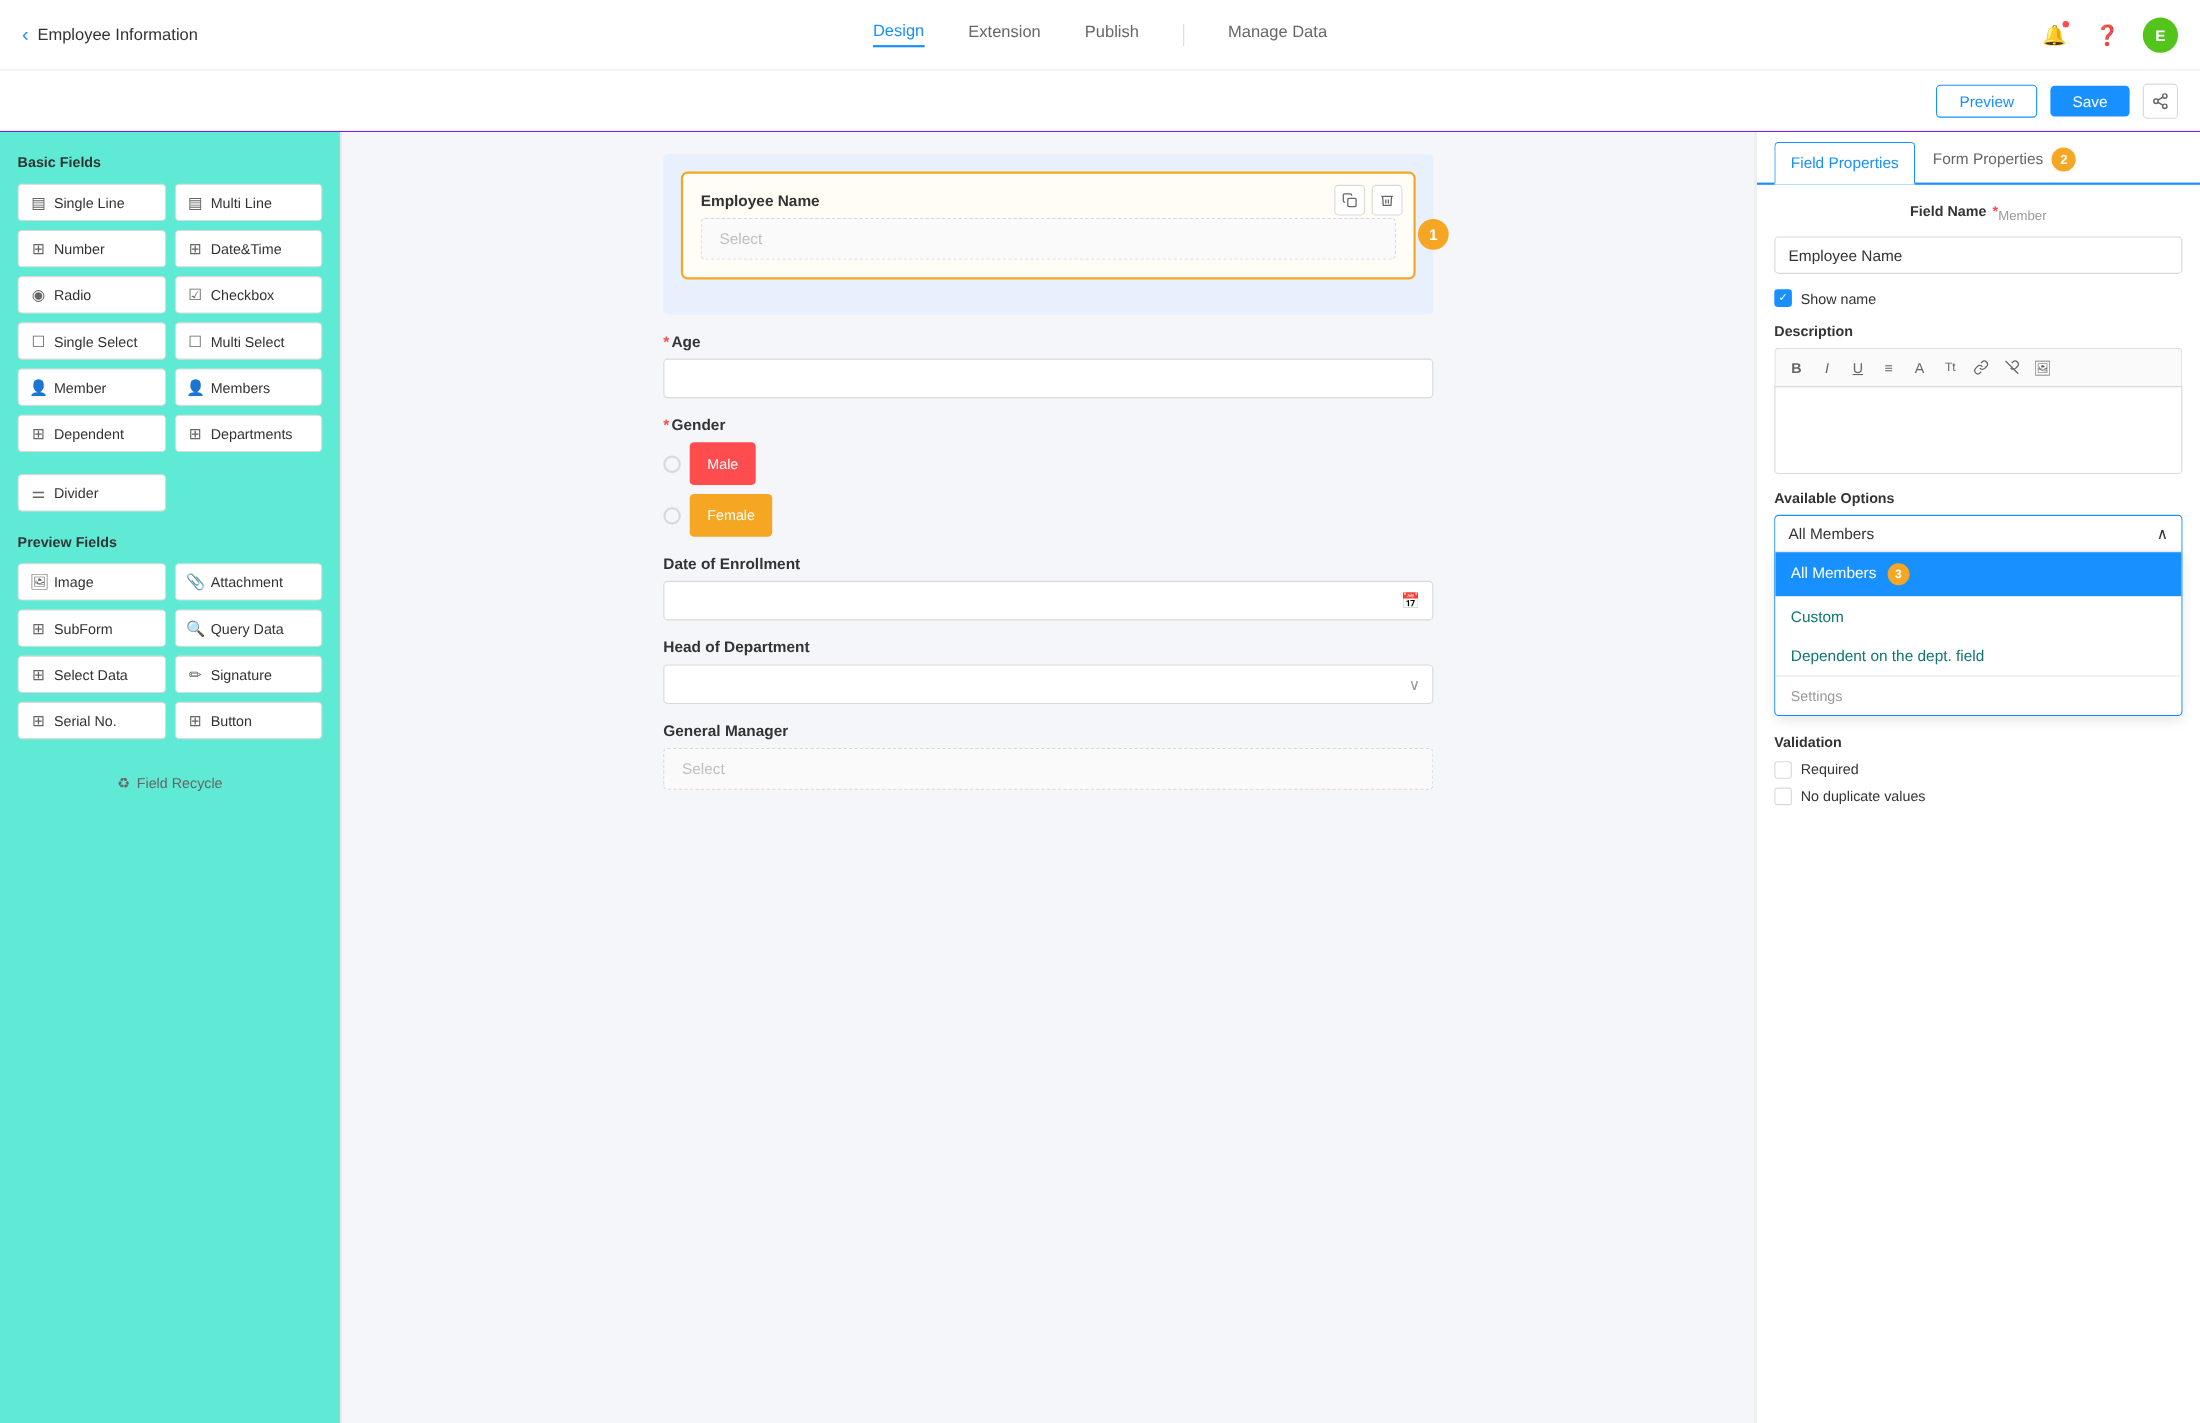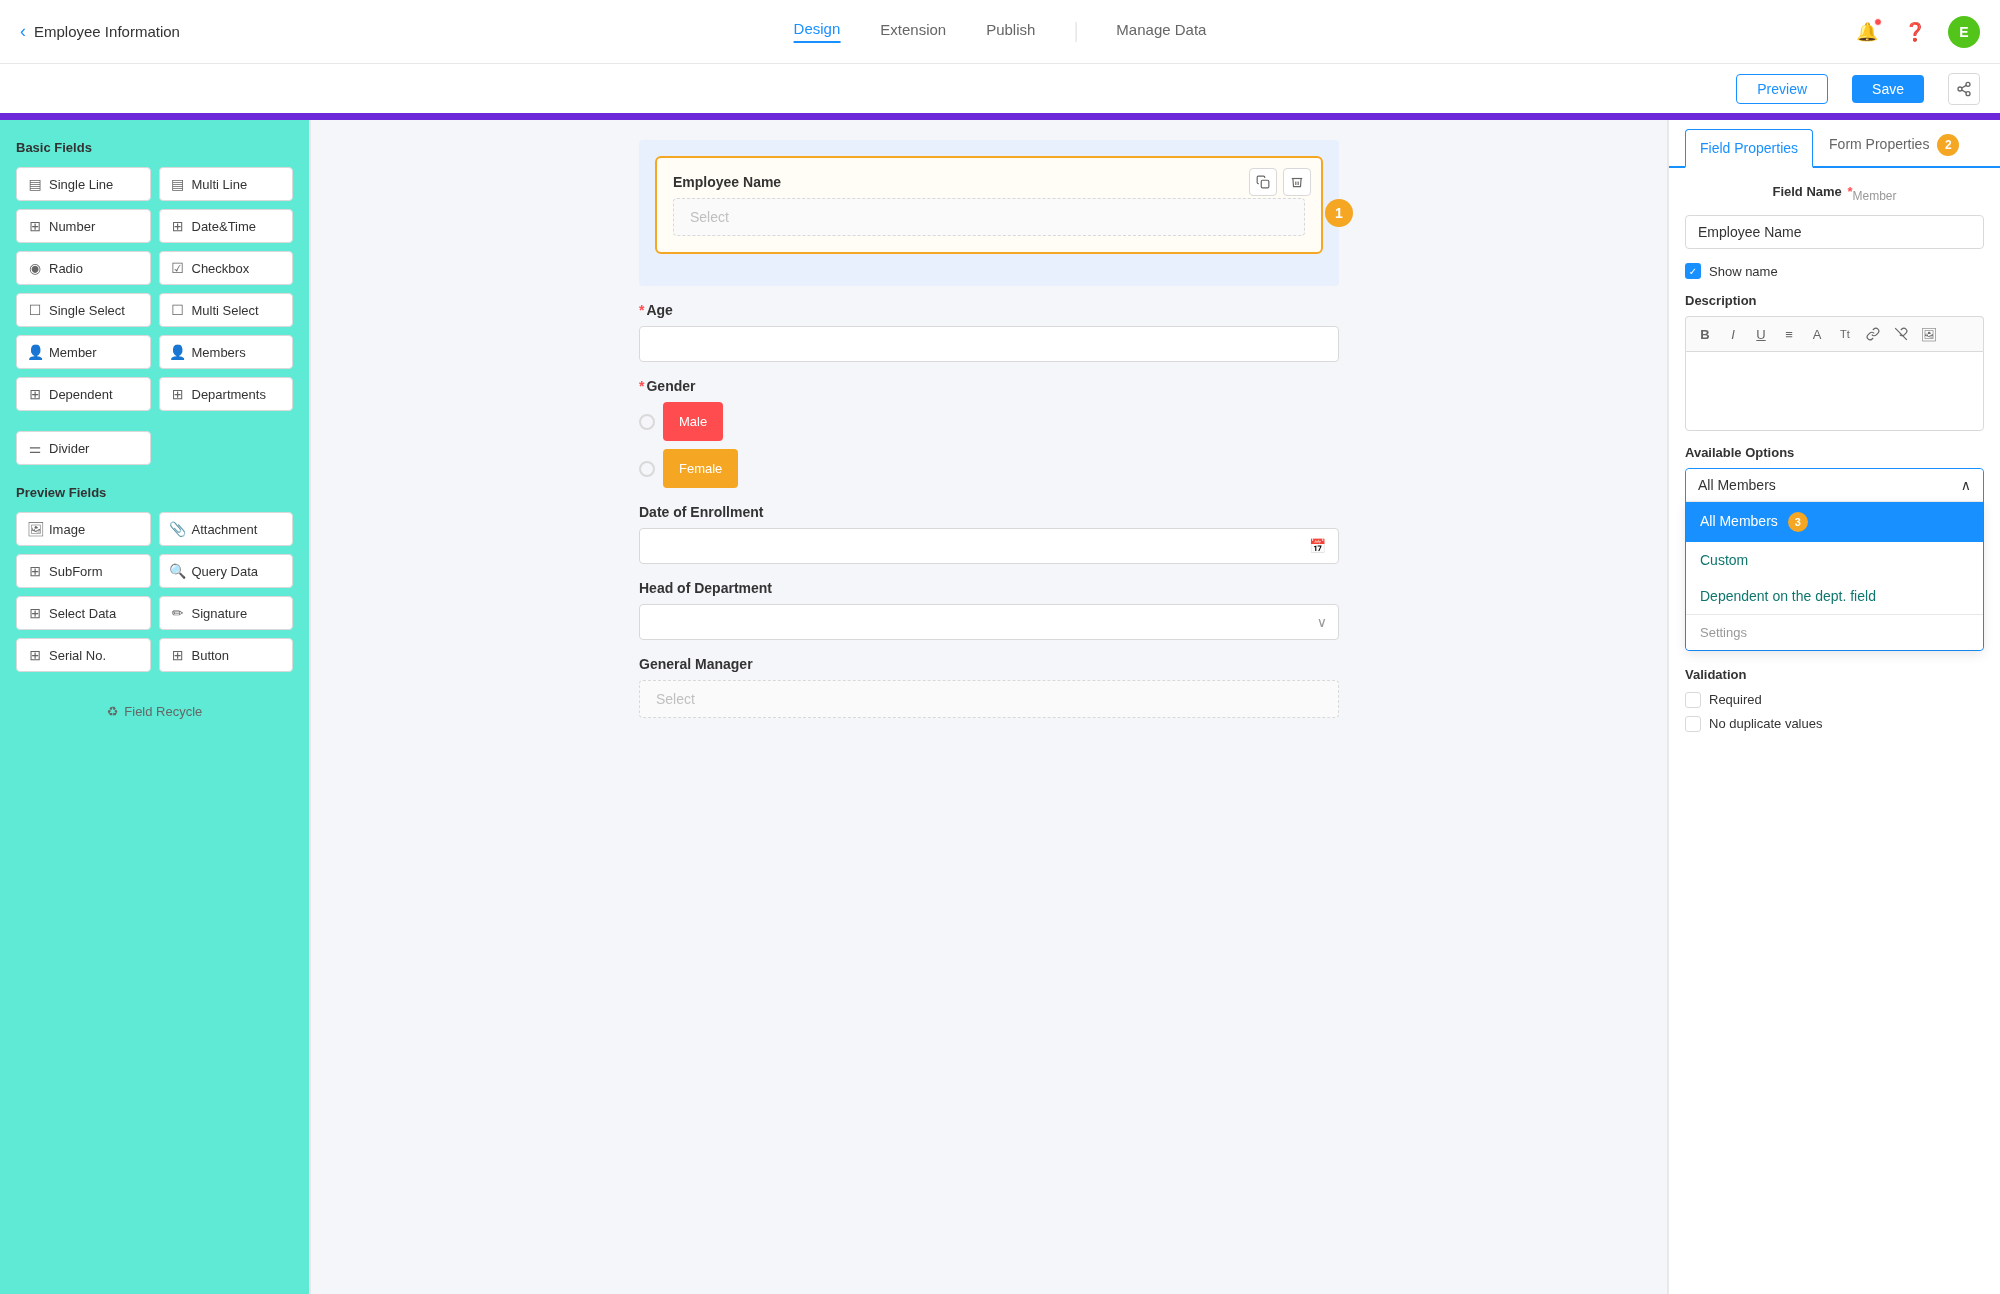--- a/index.html
+++ b/index.html
@@ -92,27 +92,27 @@
       align-items: center;
       justify-content: center;
       font-weight: bold;
       font-size: 14px;
       cursor: pointer;
     }
 
     
     .toolbar {
       background: #fff;
-      border-bottom: 7px solid #6d28d9;
+      border-bottom: 1px solid #6d28d9;
       height: 56px;
       display: flex;
       align-items: center;
       justify-content: flex-end;
       padding: 0 20px;
-      gap: 24px;
+      gap: 12px;
     }
     .btn-preview {
       border: 1px solid #1890ff;
       color: #1890ff;
       background: #fff;
       padding: 6px 20px;
       border-radius: 4px;
       cursor: pointer;
       font-size: 14px;
     }
@@ -345,21 +345,21 @@
     .select-field .chevron {
       position: absolute;
       right: 12px;
       top: 50%;
       transform: translateY(-50%);
       color: #999;
     }
 
     
     .right-panel {
-      width: 332px;
+      width: 404px;
       background: #fff;
       border-left: 1px solid #e8e8e8;
       overflow-y: auto;
       flex-shrink: 0;
     }
     .right-panel-tabs {
       display: flex;
       border-bottom: 2px solid #1890ff;
       padding: 0 16px;
       align-items: flex-end;

